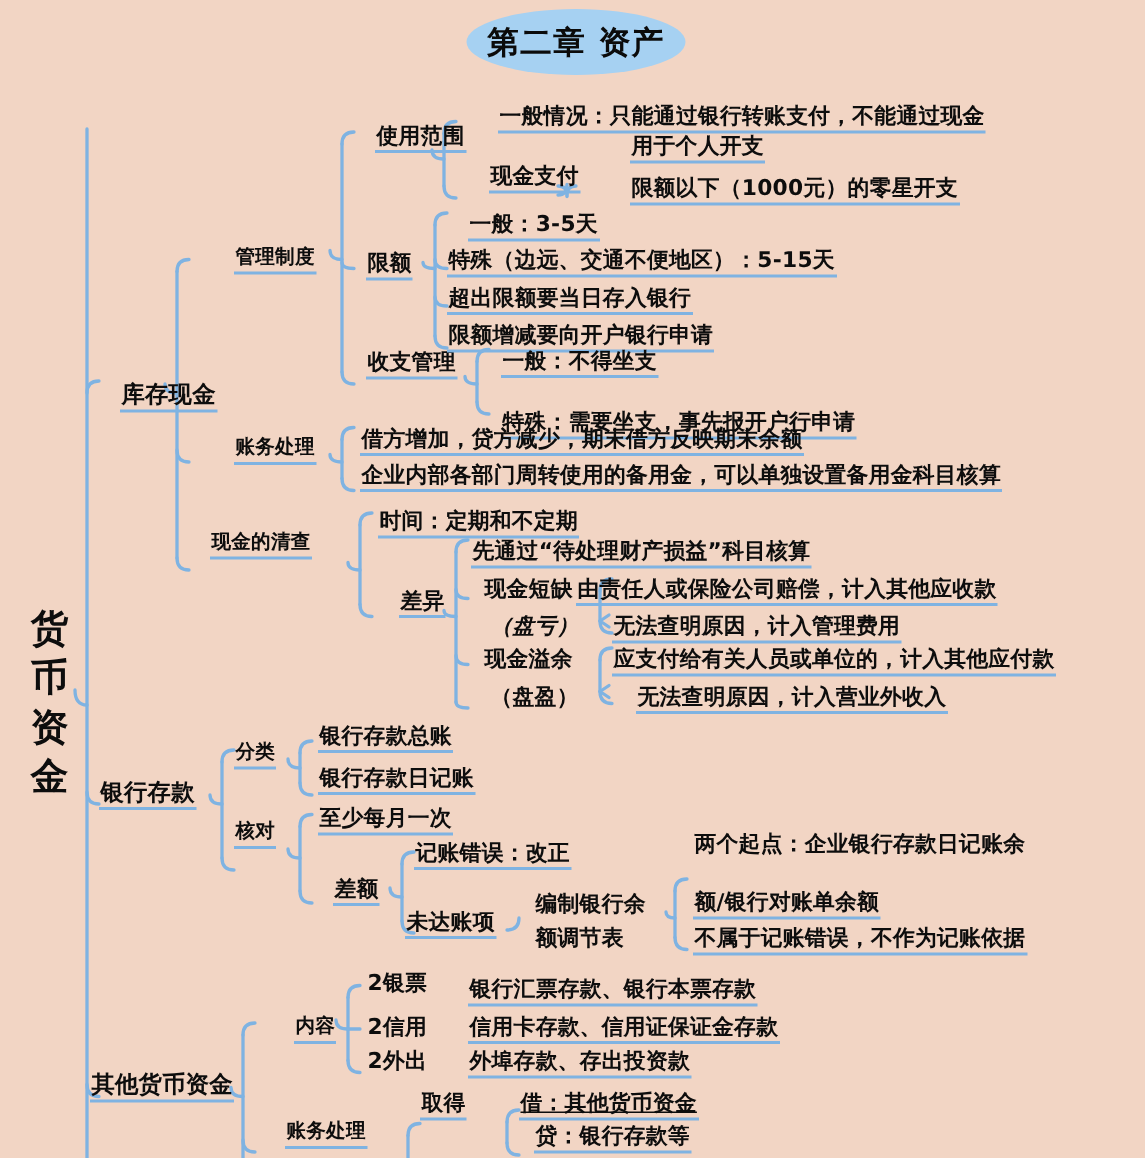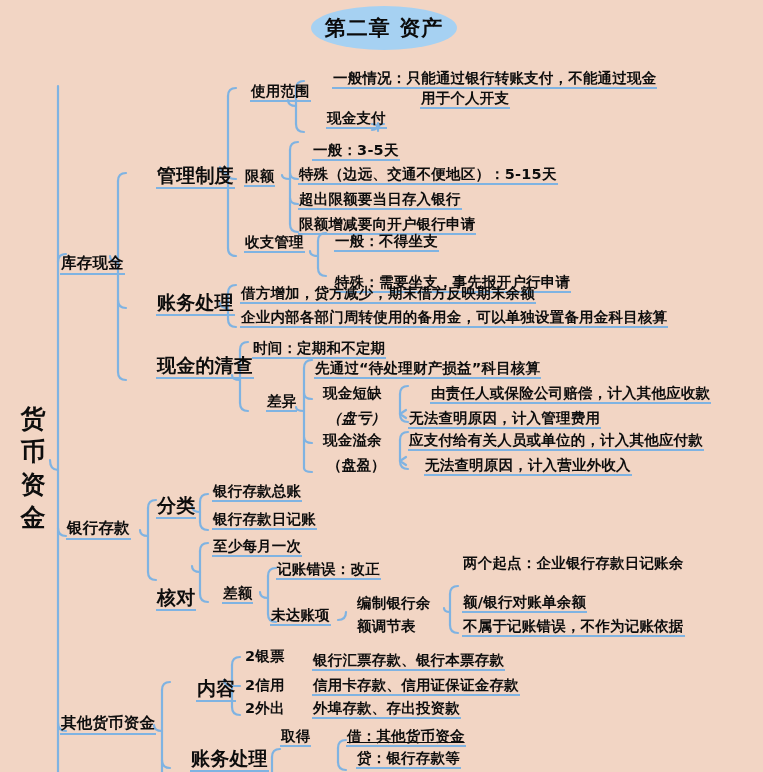--- a/index.html
+++ b/index.html
@@ -23,21 +23,21 @@
     line-height:1.12;
     letter-spacing:0.2px;
   }
   .node .u{
     display:block;
     border-bottom:2.2px solid #7fb3e2;
     padding:0 1px 1px 1px;
   }
   .node.nou .u{border-bottom:none;}
   .t-l1{font-size:15.5px;}
-  .t-l2{font-size:19px;}
+  .t-l2{font-size:13px;}
   .t-l3{font-size:14.5px;}
   .t-leaf{font-size:14.5px;}
 
   
   .root-vert{
     position:absolute;
     left:16px; top:402px;
     width:34px;
     font-size:25px;
     font-weight:bold;
@@ -188,37 +188,37 @@
     <span class="txt">第二章 资产</span>
   </div>
 
   <div class="root-vert">
     <span>货</span>
     <span>币</span>
     <span>资</span>
     <span>金</span>
   </div>
 
-  <div class="node t-l1" style="left:60px;top:255px;">
+  <div class="node t-l1" style="left:80px;top:255px;">
     <span class="u">库存现金</span>
   </div>
   <div class="node t-l1" style="left:66px;top:520px;">
     <span class="u">银行存款</span>
   </div>
   <div class="node t-l1" style="left:60px;top:715px;">
     <span class="u">其他货币资金</span>
   </div>
 
   <div class="node t-l2" style="left:156px;top:165px;">
     <span class="u">管理制度</span>
   </div>
   <div class="node t-l2" style="left:156px;top:292px;">
     <span class="u">账务处理</span>
   </div>
-  <div class="node t-l2" style="left:156px;top:355px;">
+  <div class="node t-l2" style="left:140px;top:355px;font-family:Liberation Mono, monospace;">
     <span class="u">现金的清查</span>
   </div>
 
   <div class="node t-l3" style="left:250px;top:83px;">
     <span class="u">使用范围</span>
   </div>
   <div class="node t-l3" style="left:244px;top:168px;">
     <span class="u">限额</span>
   </div>
   <div class="node t-l3" style="left:244px;top:234px;">
@@ -227,20 +227,23 @@
 
   <div class="node t-leaf" style="left:332px;top:70px;">
     <span class="u">一般情况：只能通过银行转账支付，不能通过现金</span>
   </div>
   <div class="node t-leaf" style="left:420px;top:90px;">
     <span class="u">用于个人开支</span>
   </div>
   <div class="node t-l3" style="left:326px;top:110px;">
     <span class="u">现金支付</span>
   </div>
+  <div class="node t-leaf" style="left:420px;top:118px;">
+    <span class="u">限额以下（1000元）的零星开支</span>
+  </div>
 
   <div class="node t-leaf" style="left:312px;top:142px;">
     <span class="u">一般：3-5天</span>
   </div>
   <div class="node t-leaf" style="left:298px;top:166px;">
     <span class="u">特殊（边远、交通不便地区）：5-15天</span>
   </div>
   <div class="node t-leaf" style="left:298px;top:191px;">
     <span class="u">超出限额要当日存入银行</span>
   </div>
@@ -271,21 +274,21 @@
   <div class="node t-leaf" style="left:314px;top:360px;">
     <span class="u">先通过“待处理财产损益”科目核算</span>
   </div>
 
   <div class="node t-l3 nou" style="left:322px;top:385px;">
     <span class="u">现金短缺</span>
   </div>
   <div class="node t-l3 nou" style="left:326px;top:410px;font-style:italic;">
     <span class="u">（盘亏）</span>
   </div>
-  <div class="node t-leaf" style="left:430px;top:385px;">
+  <div class="node t-leaf" style="left:384px;top:385px;">
     <span class="u">由责任人或保险公司赔偿，计入其他应收款</span>
   </div>
   <div class="node t-leaf" style="left:408px;top:410px;">
     <span class="u">无法查明原因，计入管理费用</span>
   </div>
 
   <div class="node t-l3 nou" style="left:322px;top:432px;">
     <span class="u">现金溢余</span>
   </div>
   <div class="node t-l3 nou" style="left:326px;top:457px;">
@@ -301,21 +304,21 @@
   <div class="node t-l2" style="left:156px;top:495px;">
     <span class="u">分类</span>
   </div>
   <div class="node t-leaf" style="left:212px;top:483px;">
     <span class="u">银行存款总账</span>
   </div>
   <div class="node t-leaf" style="left:212px;top:511px;">
     <span class="u">银行存款日记账</span>
   </div>
 
-  <div class="node t-l2" style="left:156px;top:587px;text-align:center;">
+  <div class="node t-l2" style="left:156px;top:548px;text-align:center;">
     <span class="u">核对</span>
   </div>
   <div class="node t-leaf" style="left:212px;top:538px;">
     <span class="u">至少每月一次</span>
   </div>
 
   <div class="node t-l3" style="left:222px;top:585px;">
     <span class="u">差额</span>
   </div>
   <div class="node t-leaf" style="left:276px;top:561px;">

